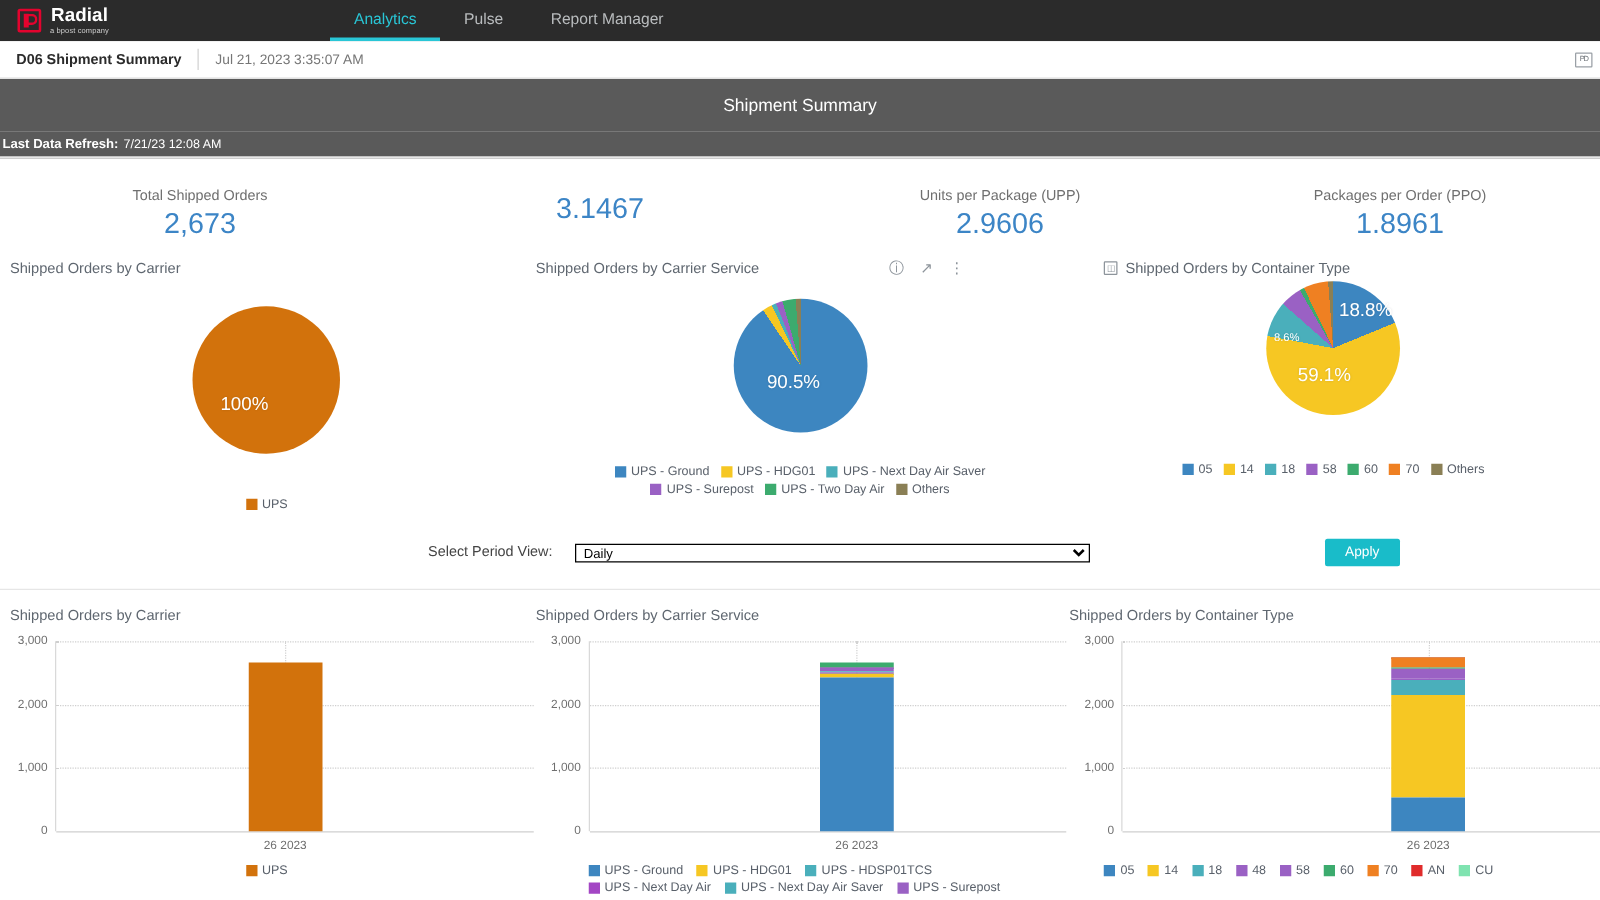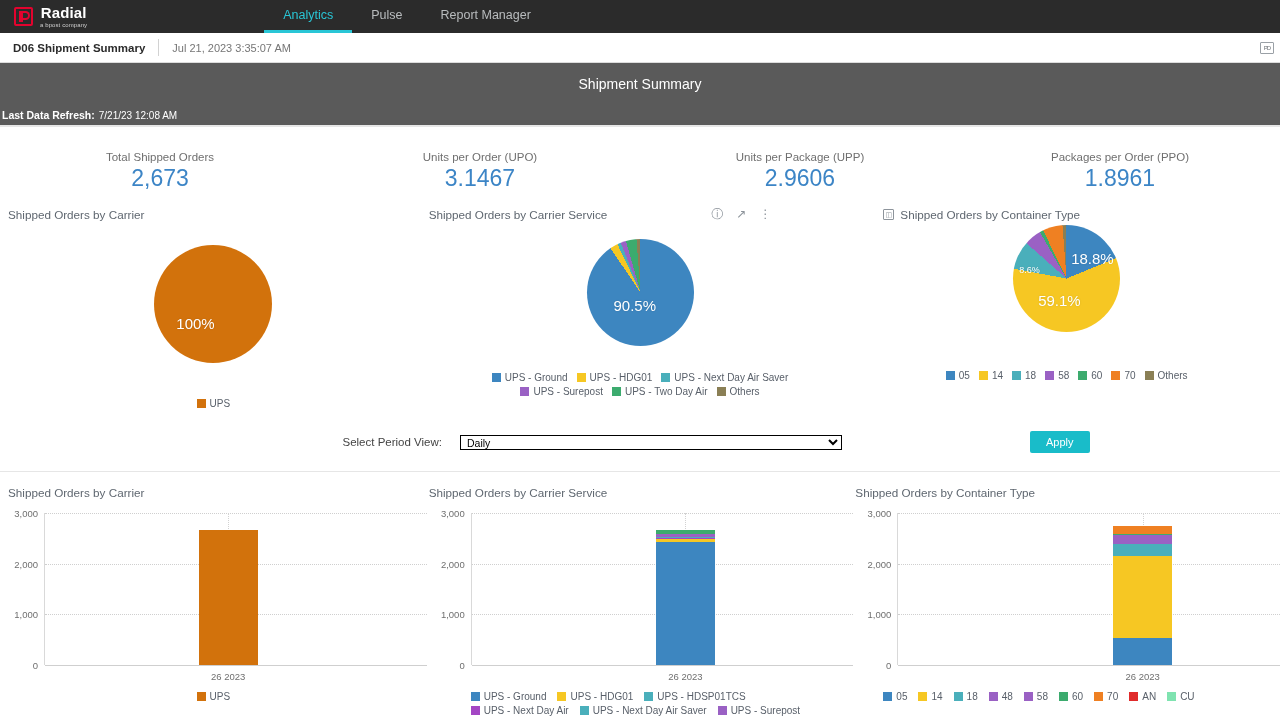--- a/index.html
+++ b/index.html
@@ -109,21 +109,21 @@
   .lg-item { display: flex; align-items: center; gap: 4px; font-size: 10px; color: #59606a; white-space: nowrap; cursor: pointer; }
   .sw { width: 9px; height: 9px; flex: none; }
 
   
   .periodrow {
     display: flex; align-items: center; margin-top: 22px;
     border-bottom: 1px solid #e6e6e6; padding-bottom: 18px;
   }
   .periodrow .plabel { font-size: 11.5px; color: #444; width: 460px; text-align: right; padding-right: 18px; }
   .pselect {
-    width: 382px; height: 15px; font-size: 10.5px;
+    width: 412px; height: 15px; font-size: 10.5px;
     font-family: "Liberation Sans", sans-serif;
     border: 1px solid #000; border-radius: 0;
     background: #fff; color: #000; padding: 0 2px;
   }
   .applybtn {
     margin-left: 188px; background: #19bcc9; color: #fff;
     border: none; font-size: 11px; padding: 5px 16px; border-radius: 2px;
     cursor: pointer; font-family: "Liberation Sans", sans-serif;
   }
 
@@ -185,21 +185,20 @@
   <span class="lbl">Last Data Refresh:</span>
   <span class="val">7/21/23 12:08 AM</span>
 </div>
 
 <div class="kpirow">
   <div class="kpi">
     <div class="k-label">Total Shipped Orders</div>
     <div class="k-value">2,673</div>
   </div>
   <div class="kpi">
-    <div class="k-label">Units per Order (UPO)</div>
     <div class="k-value">3.1467</div>
   </div>
   <div class="kpi">
     <div class="k-label">Units per Package (UPP)</div>
     <div class="k-value">2.9606</div>
   </div>
   <div class="kpi">
     <div class="k-label">Packages per Order (PPO)</div>
     <div class="k-value">1.8961</div>
   </div>
@@ -262,21 +261,21 @@
     </div>
   </div>
 
   <div class="piecol c3">
     <div class="c3head">
       <span class="mini-ico">◫</span>
       <span class="sect-title" style="padding-left:0;">Shipped Orders by Container Type</span>
     </div>
     <div class="pie-wrap" style="margin-top:4px;">
       <div id="pie3" class="pie" style="width: 107px; height: 107px; background: conic-gradient(rgb(61, 134, 192) 0deg, rgb(61, 134, 192) 67.68deg, rgb(246, 199, 35) 67.68deg, rgb(246, 199, 35) 280.44deg, rgb(74, 175, 187) 280.44deg, rgb(74, 175, 187) 311.4deg, rgb(154, 97, 196) 311.4deg, rgb(154, 97, 196) 330.12deg, rgb(60, 171, 110) 330.12deg, rgb(60, 171, 110) 334.08deg, rgb(239, 128, 34) 334.08deg, rgb(239, 128, 34) 355.68deg, rgb(138, 127, 85) 355.68deg, rgb(138, 127, 85) 360deg);">
-          <div class="pie-lbl" style="left: 58px; top: 25px;">18.8%</div>
+          <div class="pie-lbl" style="left: 58px; top: 15px;">18.8%</div>
           <div class="pie-lbl" style="left: 25px; top: 67px;">59.1%</div>
           <div class="pie-lbl sm" style="left: 6px; top: 40px;">8.6%</div>
         </div>
       <div class="legend" id="lg-pie3" style="margin-top:38px;width:330px;">
           <div class="lg-item">
             <span class="sw" style="background:#3d86c0"></span>
             <span>05</span>
           </div>
           <div class="lg-item">
             <span class="sw" style="background:#f6c723"></span>

